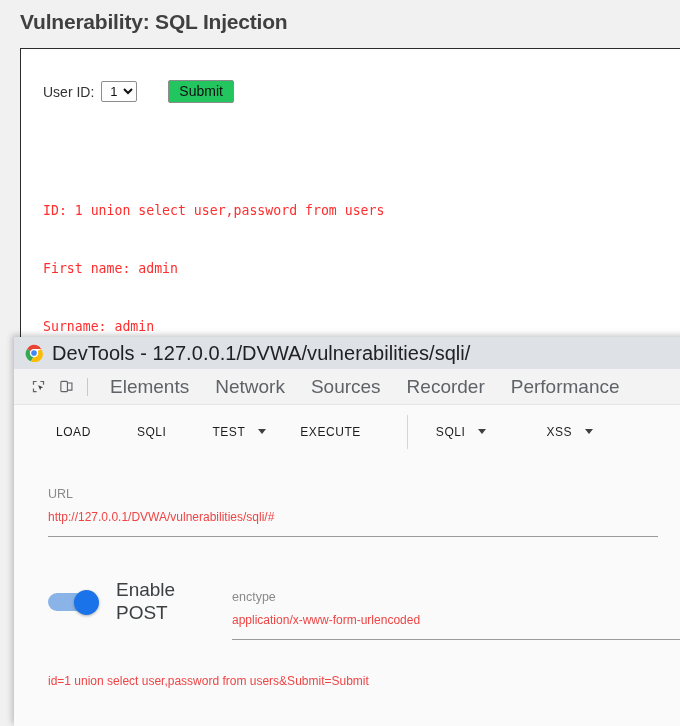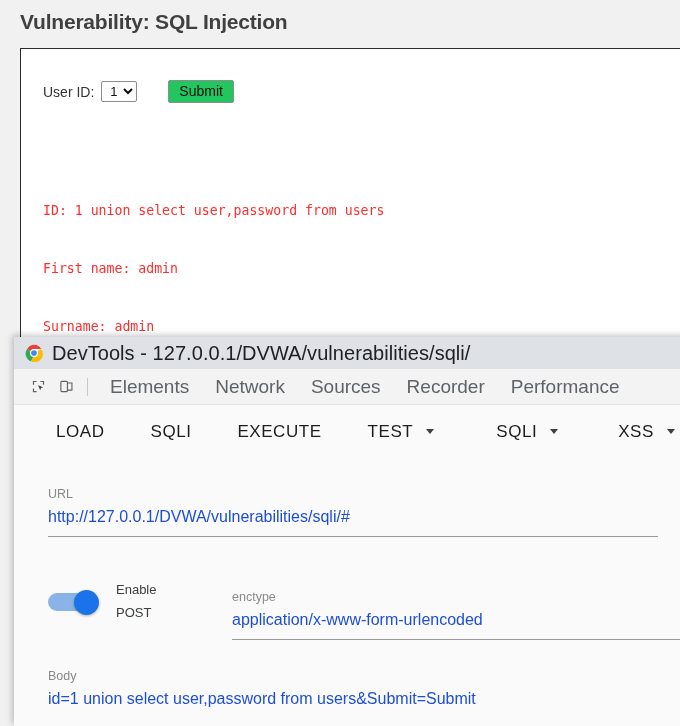--- a/index.html
+++ b/index.html
@@ -176,21 +176,21 @@
   .ext-toolbar {
     display: flex;
     align-items: center;
     height: 53px;
     padding-left: 36px;
     box-sizing: border-box;
     background: #fafafa;
   }
 
   .ext-btn {
-    font-size: 17px;
+    font-size: 12px;
     letter-spacing: 0.55px;
     color: #1d1d1d;
     padding: 6px 6px;
     margin-right: 34px;
     cursor: pointer;
     white-space: nowrap;
     display: flex;
     align-items: center;
     gap: 13px;
     font-family: "Liberation Sans", sans-serif;
@@ -218,22 +218,22 @@
 
   .field-label {
     font-size: 12.5px;
     color: #8a8a8a;
     line-height: 16px;
     margin-bottom: 1px;
     margin-top: 28px;
   }
 
   .field-value {
-    font-size: 16px;
-    color: #1d4ed8;
+    font-size: 12px;
+    color: #ef4444;
     line-height: 28px;
     white-space: nowrap;
     overflow: hidden;
   }
 
   .field-underline {
     height: 1px;
     background: #9a9a9a;
     margin-top: 5px;
   }
@@ -264,21 +264,21 @@
     position: absolute;
     left: 26px; top: 0;
     width: 25px;
     height: 25px;
     border-radius: 50%;
     background: #1a73e8;
     box-shadow: 0 1px 3px rgba(0,0,0,0.3);
   }
 
   .post-label {
-    font-size: 13px;
+    font-size: 19px;
     color: #3c4043;
     line-height: 23px;
     margin-left: 14px;
     width: 72px;
     flex: none;
   }
 
   .enctype-field {
     flex: 1;
     padding-right: 0;
@@ -375,26 +375,26 @@
 
     <div class="ext-panel">
 
       <div class="ext-toolbar">
         <span class="ext-btn">
           <span>LOAD</span>
         </span>
         <span class="ext-btn">
           <span>SQLI</span>
         </span>
-        <span class="ext-btn">
-          <span>EXECUTE</span>
-        </span>
         <span class="ext-btn tight">
           <span>TEST</span>
           <span class="caret"></span>
+        </span>
+        <span class="ext-btn">
+          <span>EXECUTE</span>
         </span>
 
         <span class="tool-sep"></span>
 
         <span class="ext-btn tight">
           <span>SQLI</span>
           <span class="caret"></span>
         </span>
         <span class="ext-btn tight" style="margin-left:26px">
           <span>XSS</span>
@@ -418,20 +418,19 @@
           <span>POST</span>
         </span>
         <span class="field enctype-field">
           <span class="field-label" style="display:block">enctype</span>
           <span class="field-value" style="display:block">application/x-www-form-urlencoded</span>
           <span class="field-underline" style="display:block"></span>
         </span>
       </div>
 
       <div class="field" style="margin-top:27px">
-        <div class="field-label">Body</div>
         <div class="field-value">id=1 union select user,password from users&amp;Submit=Submit</div>
       </div>
 
     </div>
   </div>
 
 </div>
 
 </body></html>

